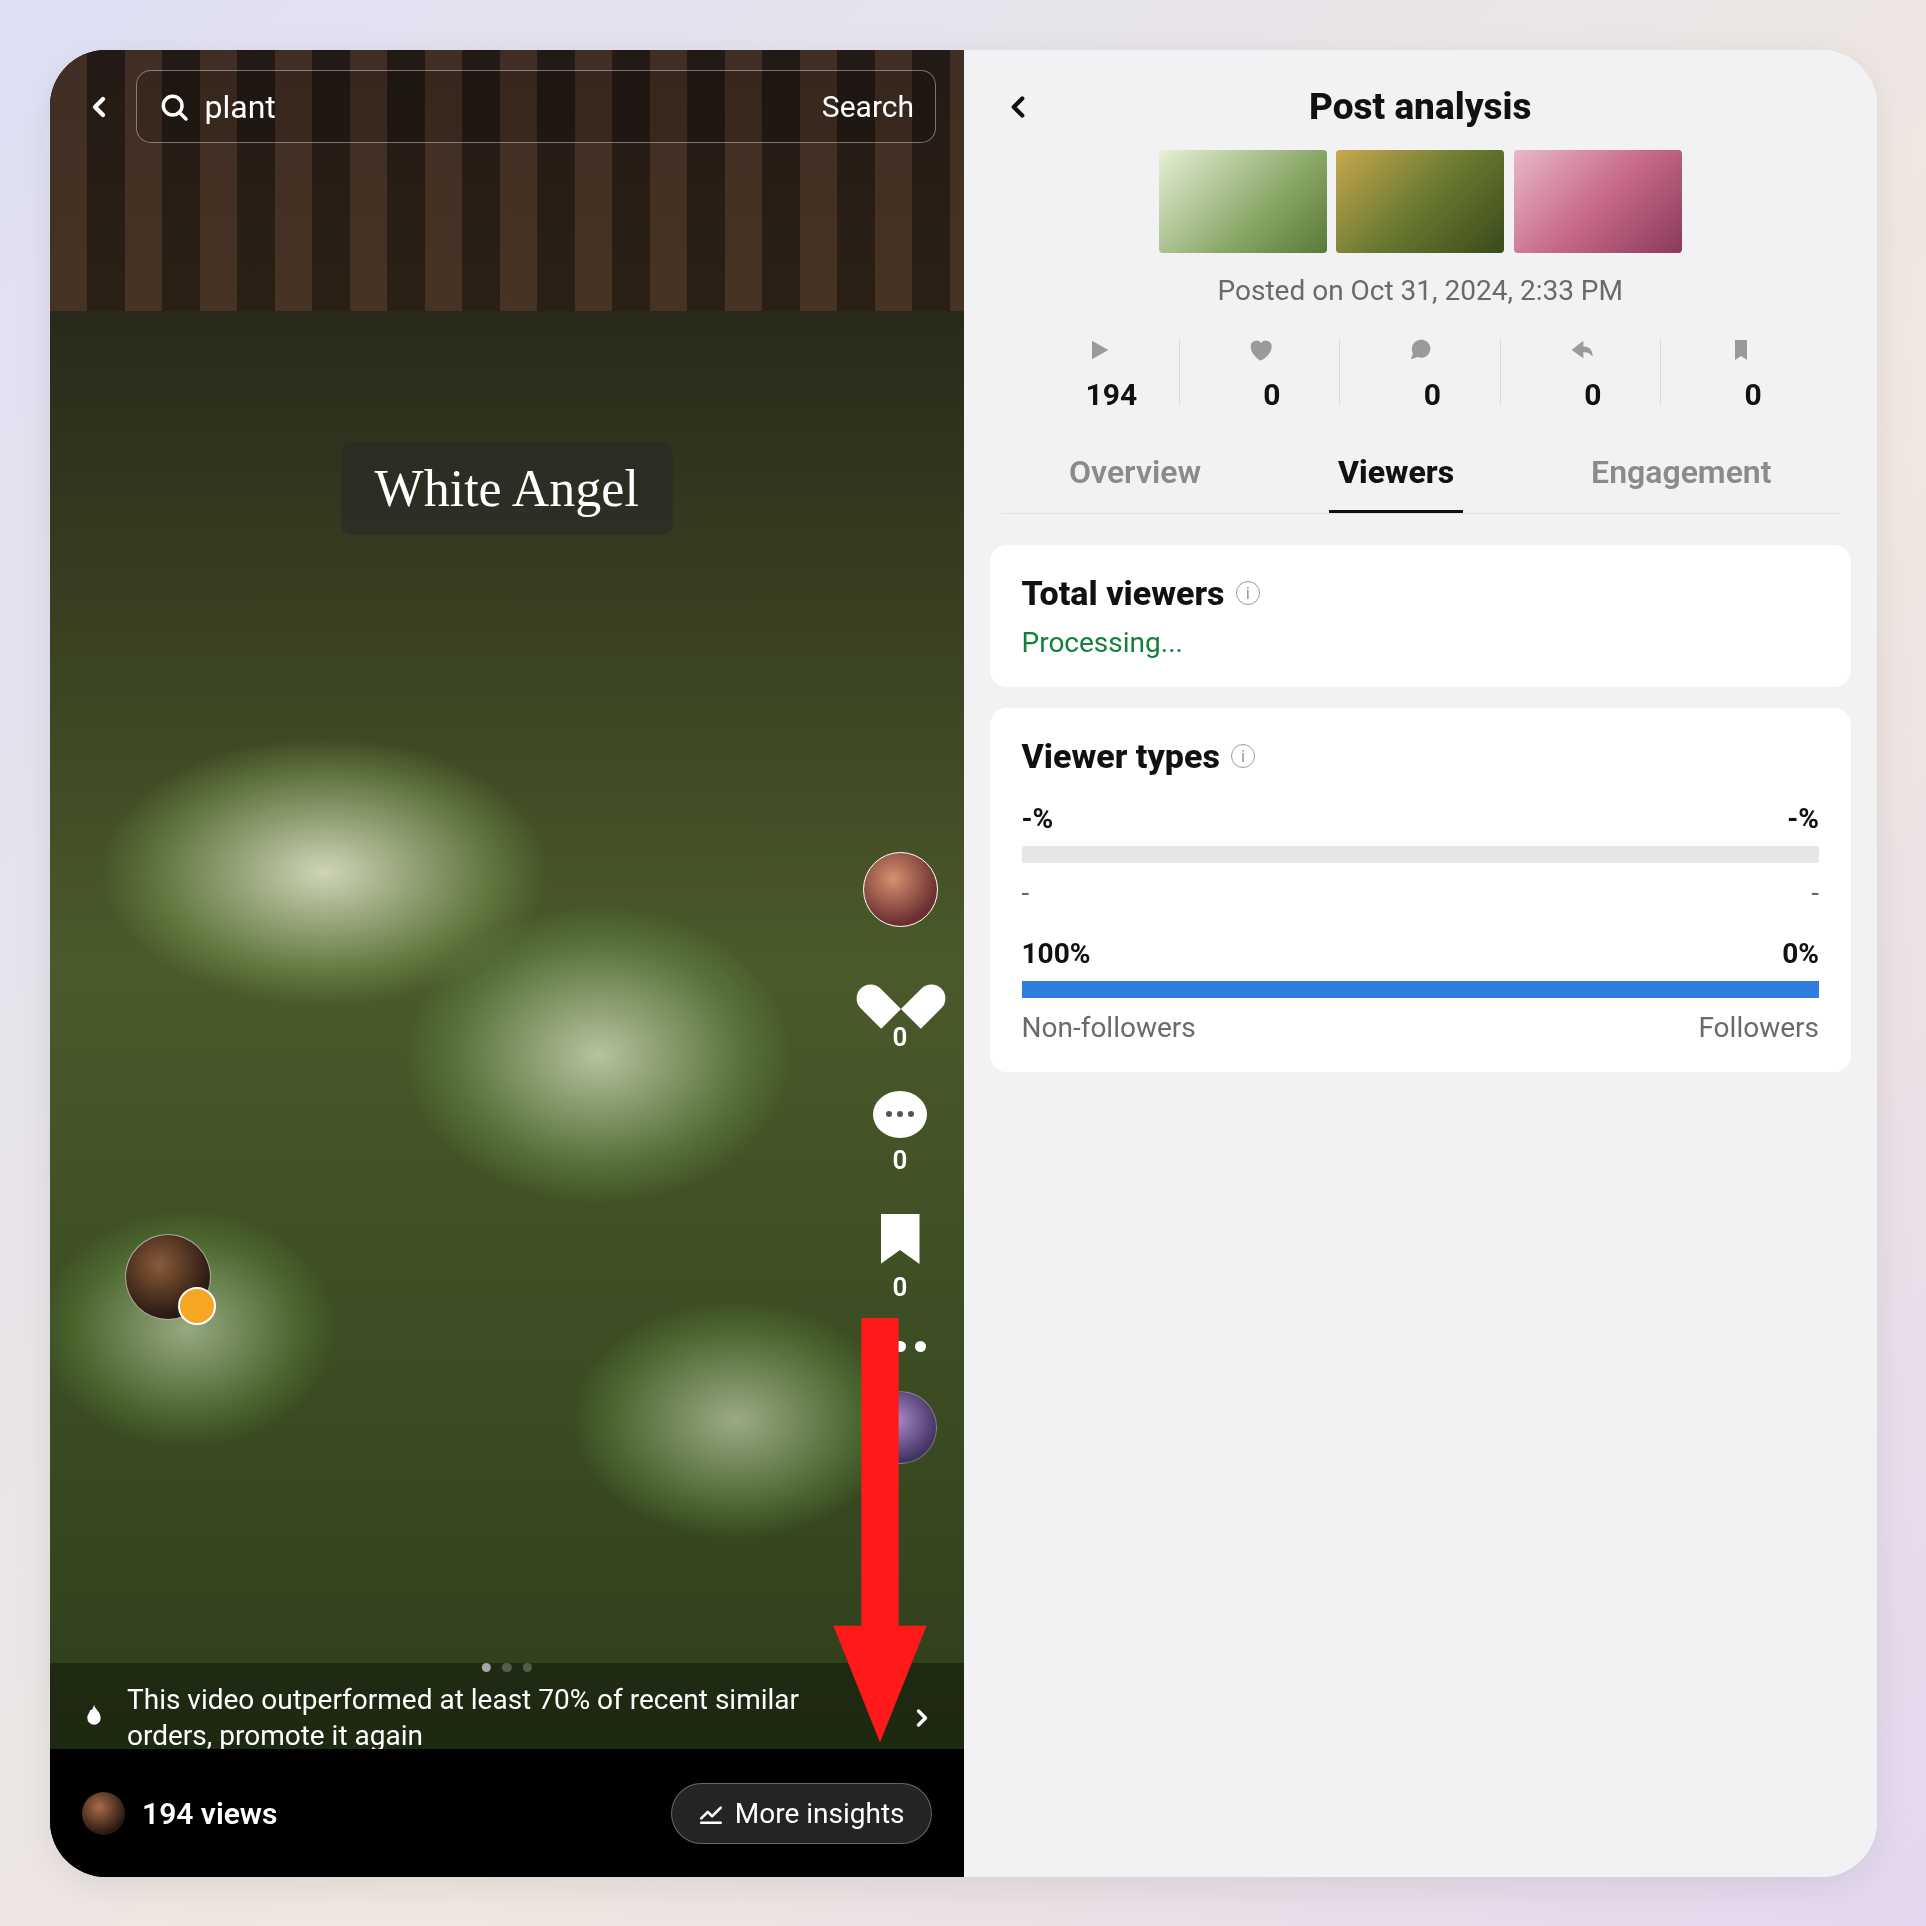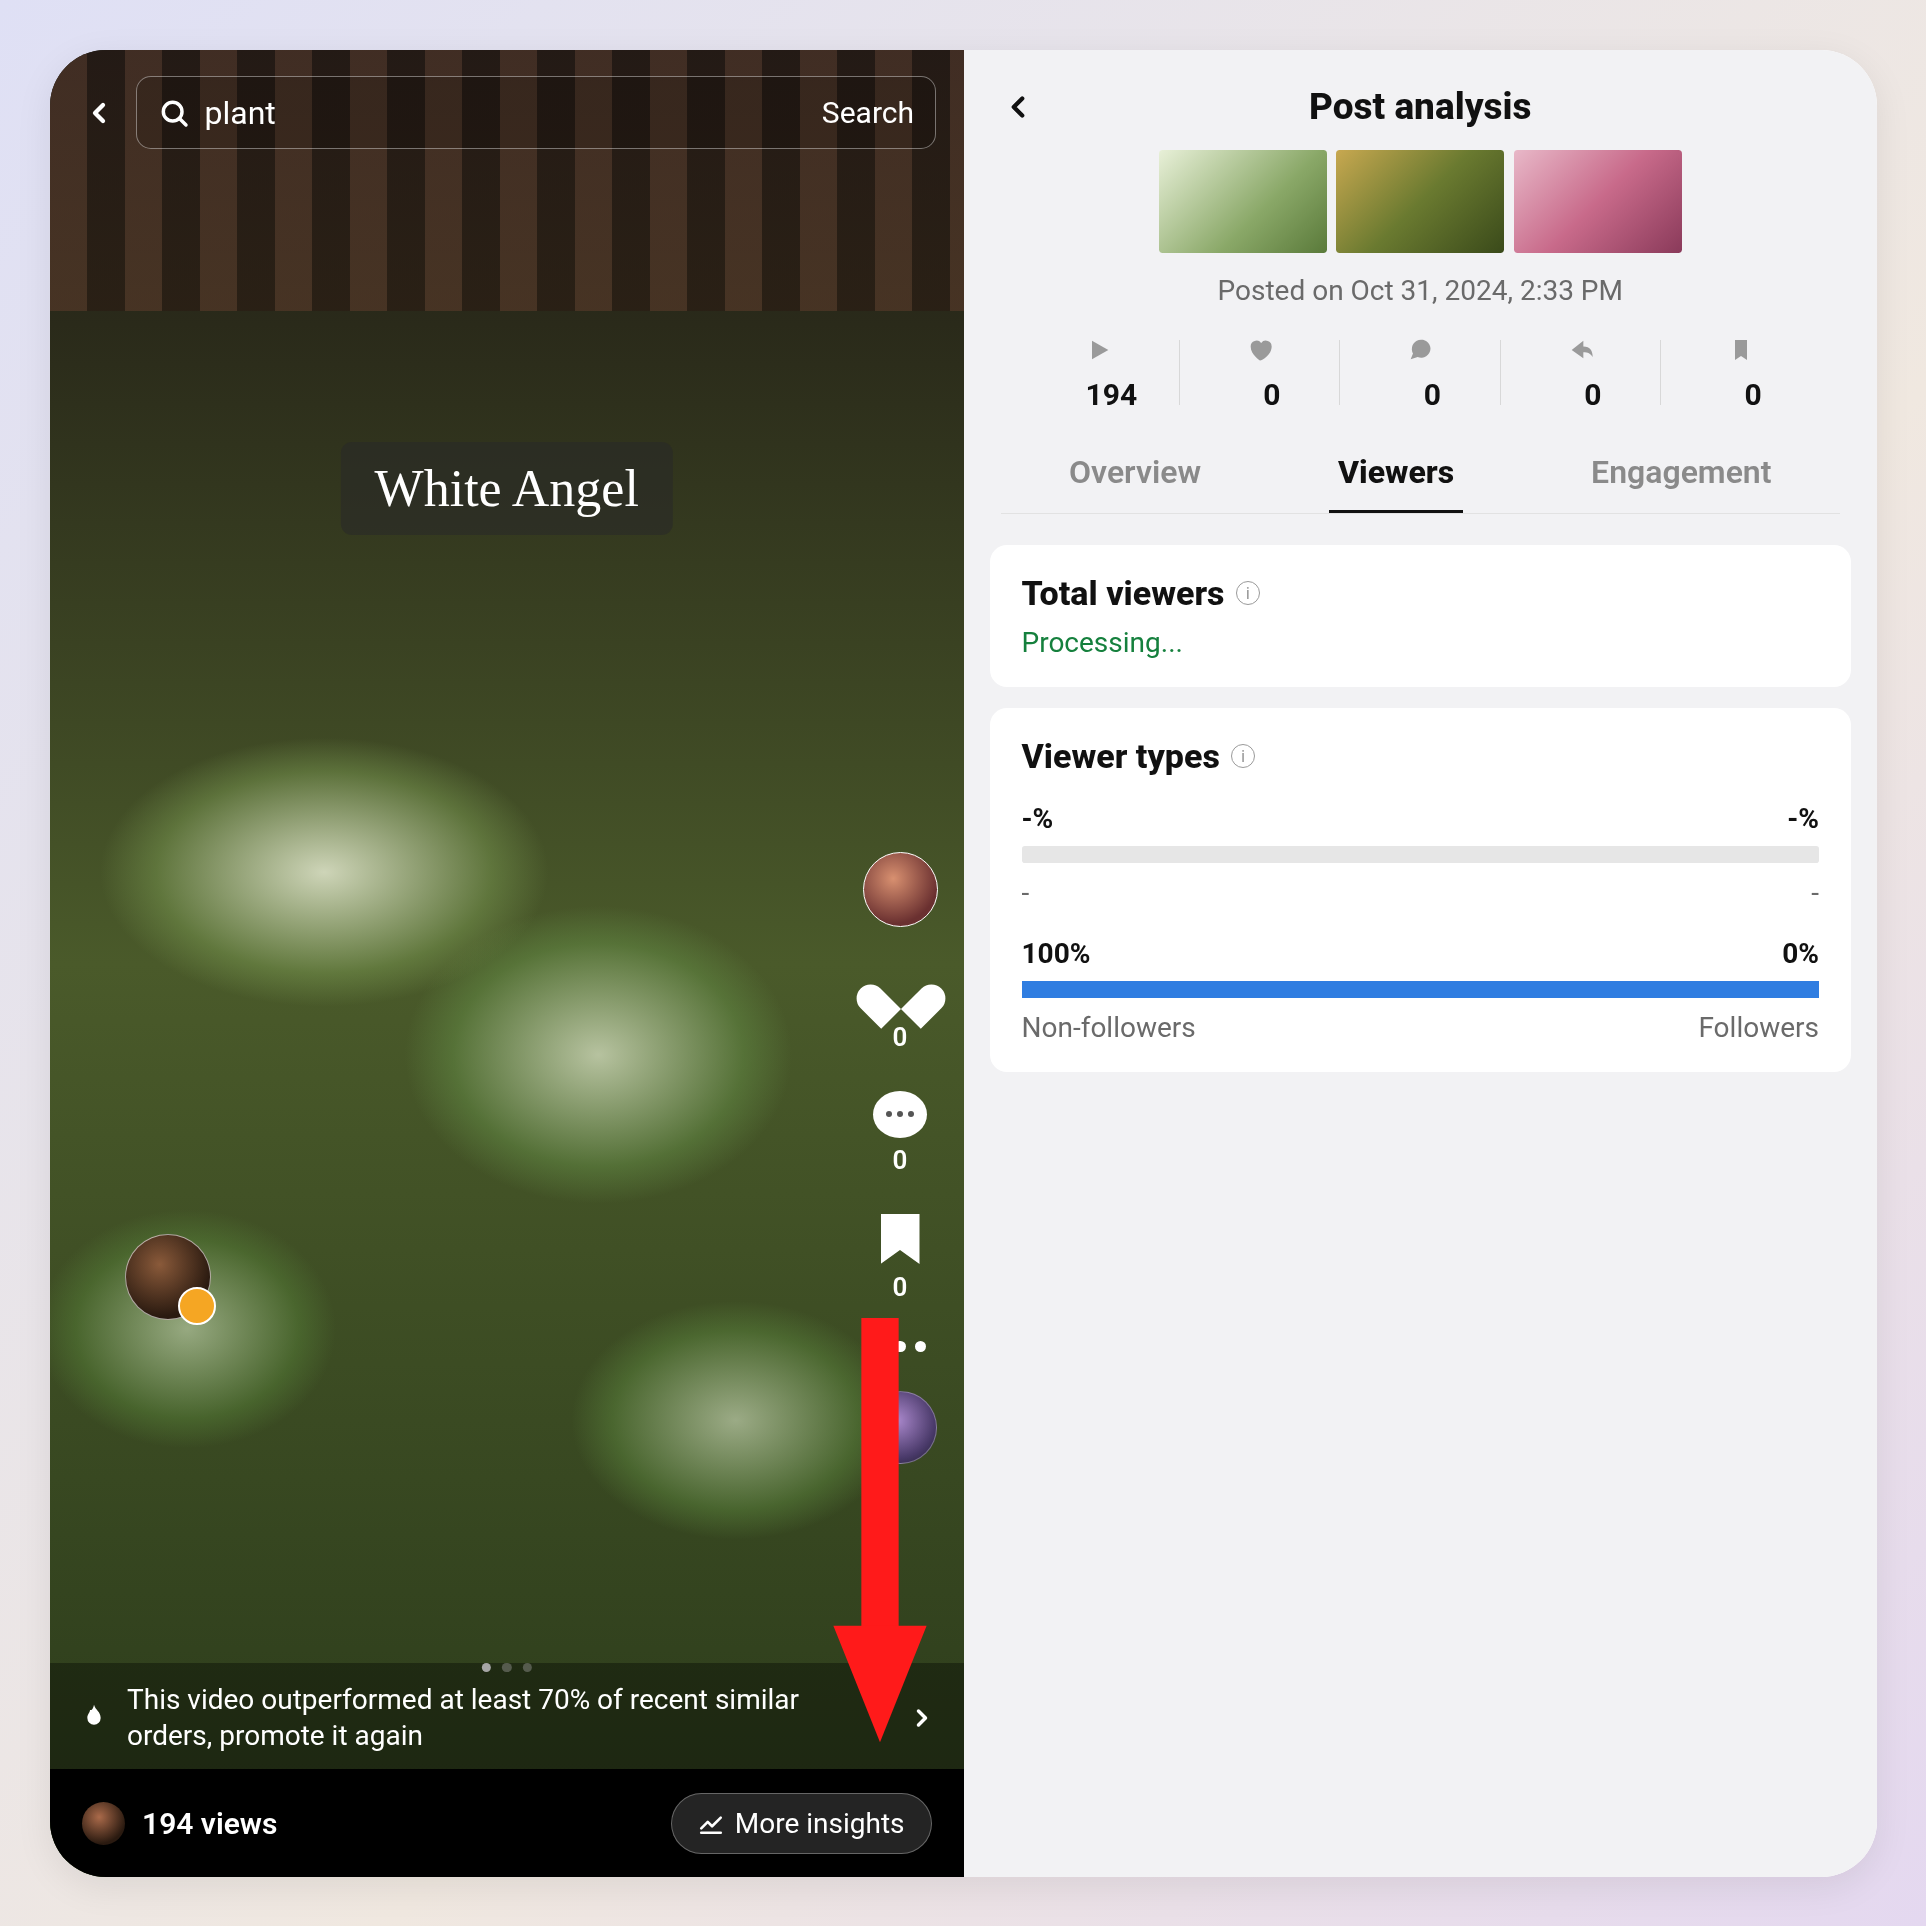--- a/index.html
+++ b/index.html
@@ -42,21 +42,21 @@
   .stripes {
     position:absolute; top:0; left:0; right:0; height:261px;
     background: repeating-linear-gradient(90deg, #5a3a2a 0 37px, #2a1a12 37px 75px);
     opacity:0.6;
   }
   .left-top {
     position: relative;
     display:flex;
     align-items:center;
     gap:17px;
-    padding: 26px 28px;
+    padding: 20px 28px;
   }
   .back-chevron {
     width:41px; height:41px; display:flex; align-items:center; justify-content:center;
   }
   .search-box {
     flex:1;
     display:flex;
     align-items:center;
     gap:15px;
     height:73px;
@@ -137,21 +137,21 @@
   .promo {
     position:absolute; left:0; right:0; bottom:104px;
     display:flex; align-items:center; gap:17px;
     padding:18.6px 28px;
     background:rgba(0,0,0,0.35);
   }
   .promo .flame{width:32px;height:32px;}
   .promo .txt{flex:1; font-size:28px; line-height:1.3;}
   .promo .chev{width:28px;height:28px;}
   .bottombar {
-    position:absolute; left:0; right:0; bottom:0; height:108px;
+    position:absolute; left:0; right:0; bottom:0; height:128px;
     background:#000;
     display:flex; align-items:center; justify-content:space-between;
     padding:0 32px;
   }
   .views-row{display:flex;align-items:center;gap:17px;}
   .tiny-avatar{width:43px;height:43px;border-radius:50%;
     background: radial-gradient(circle at 40% 35%, #aa6a4a, #2a1a10 70%);}
   .views-txt{font-size:30px;font-weight:600;}
   .insights-btn{
     display:flex;align-items:center;gap:11.2px;

